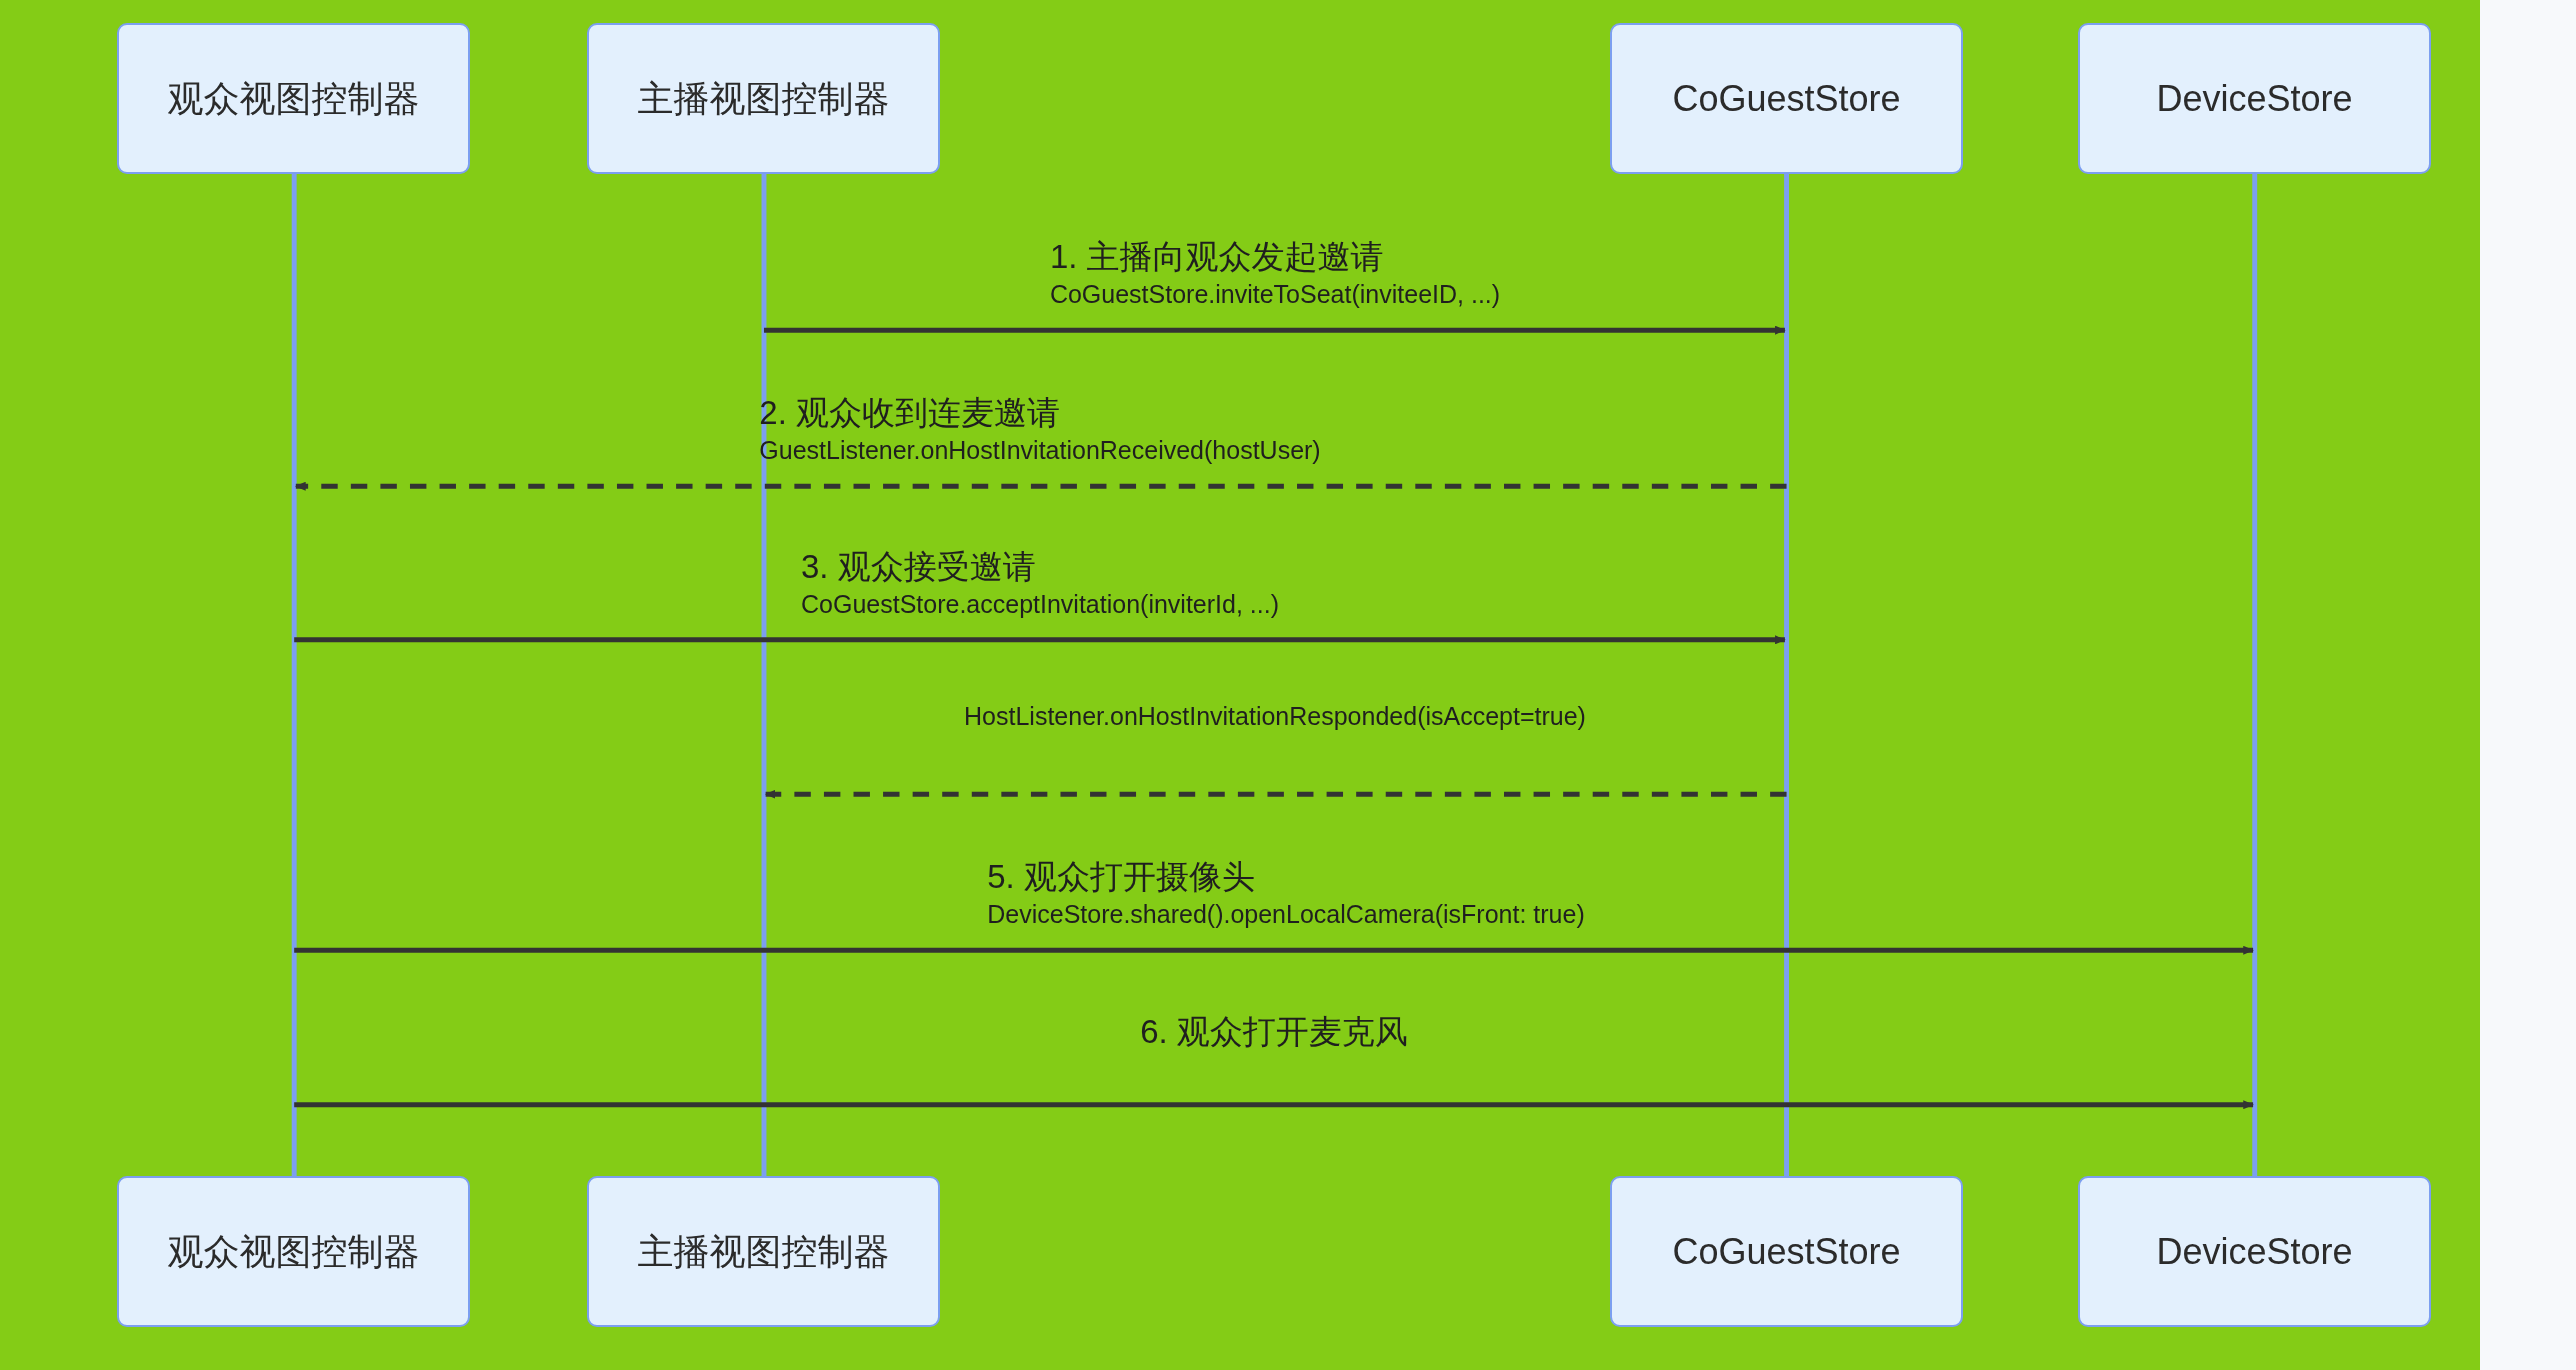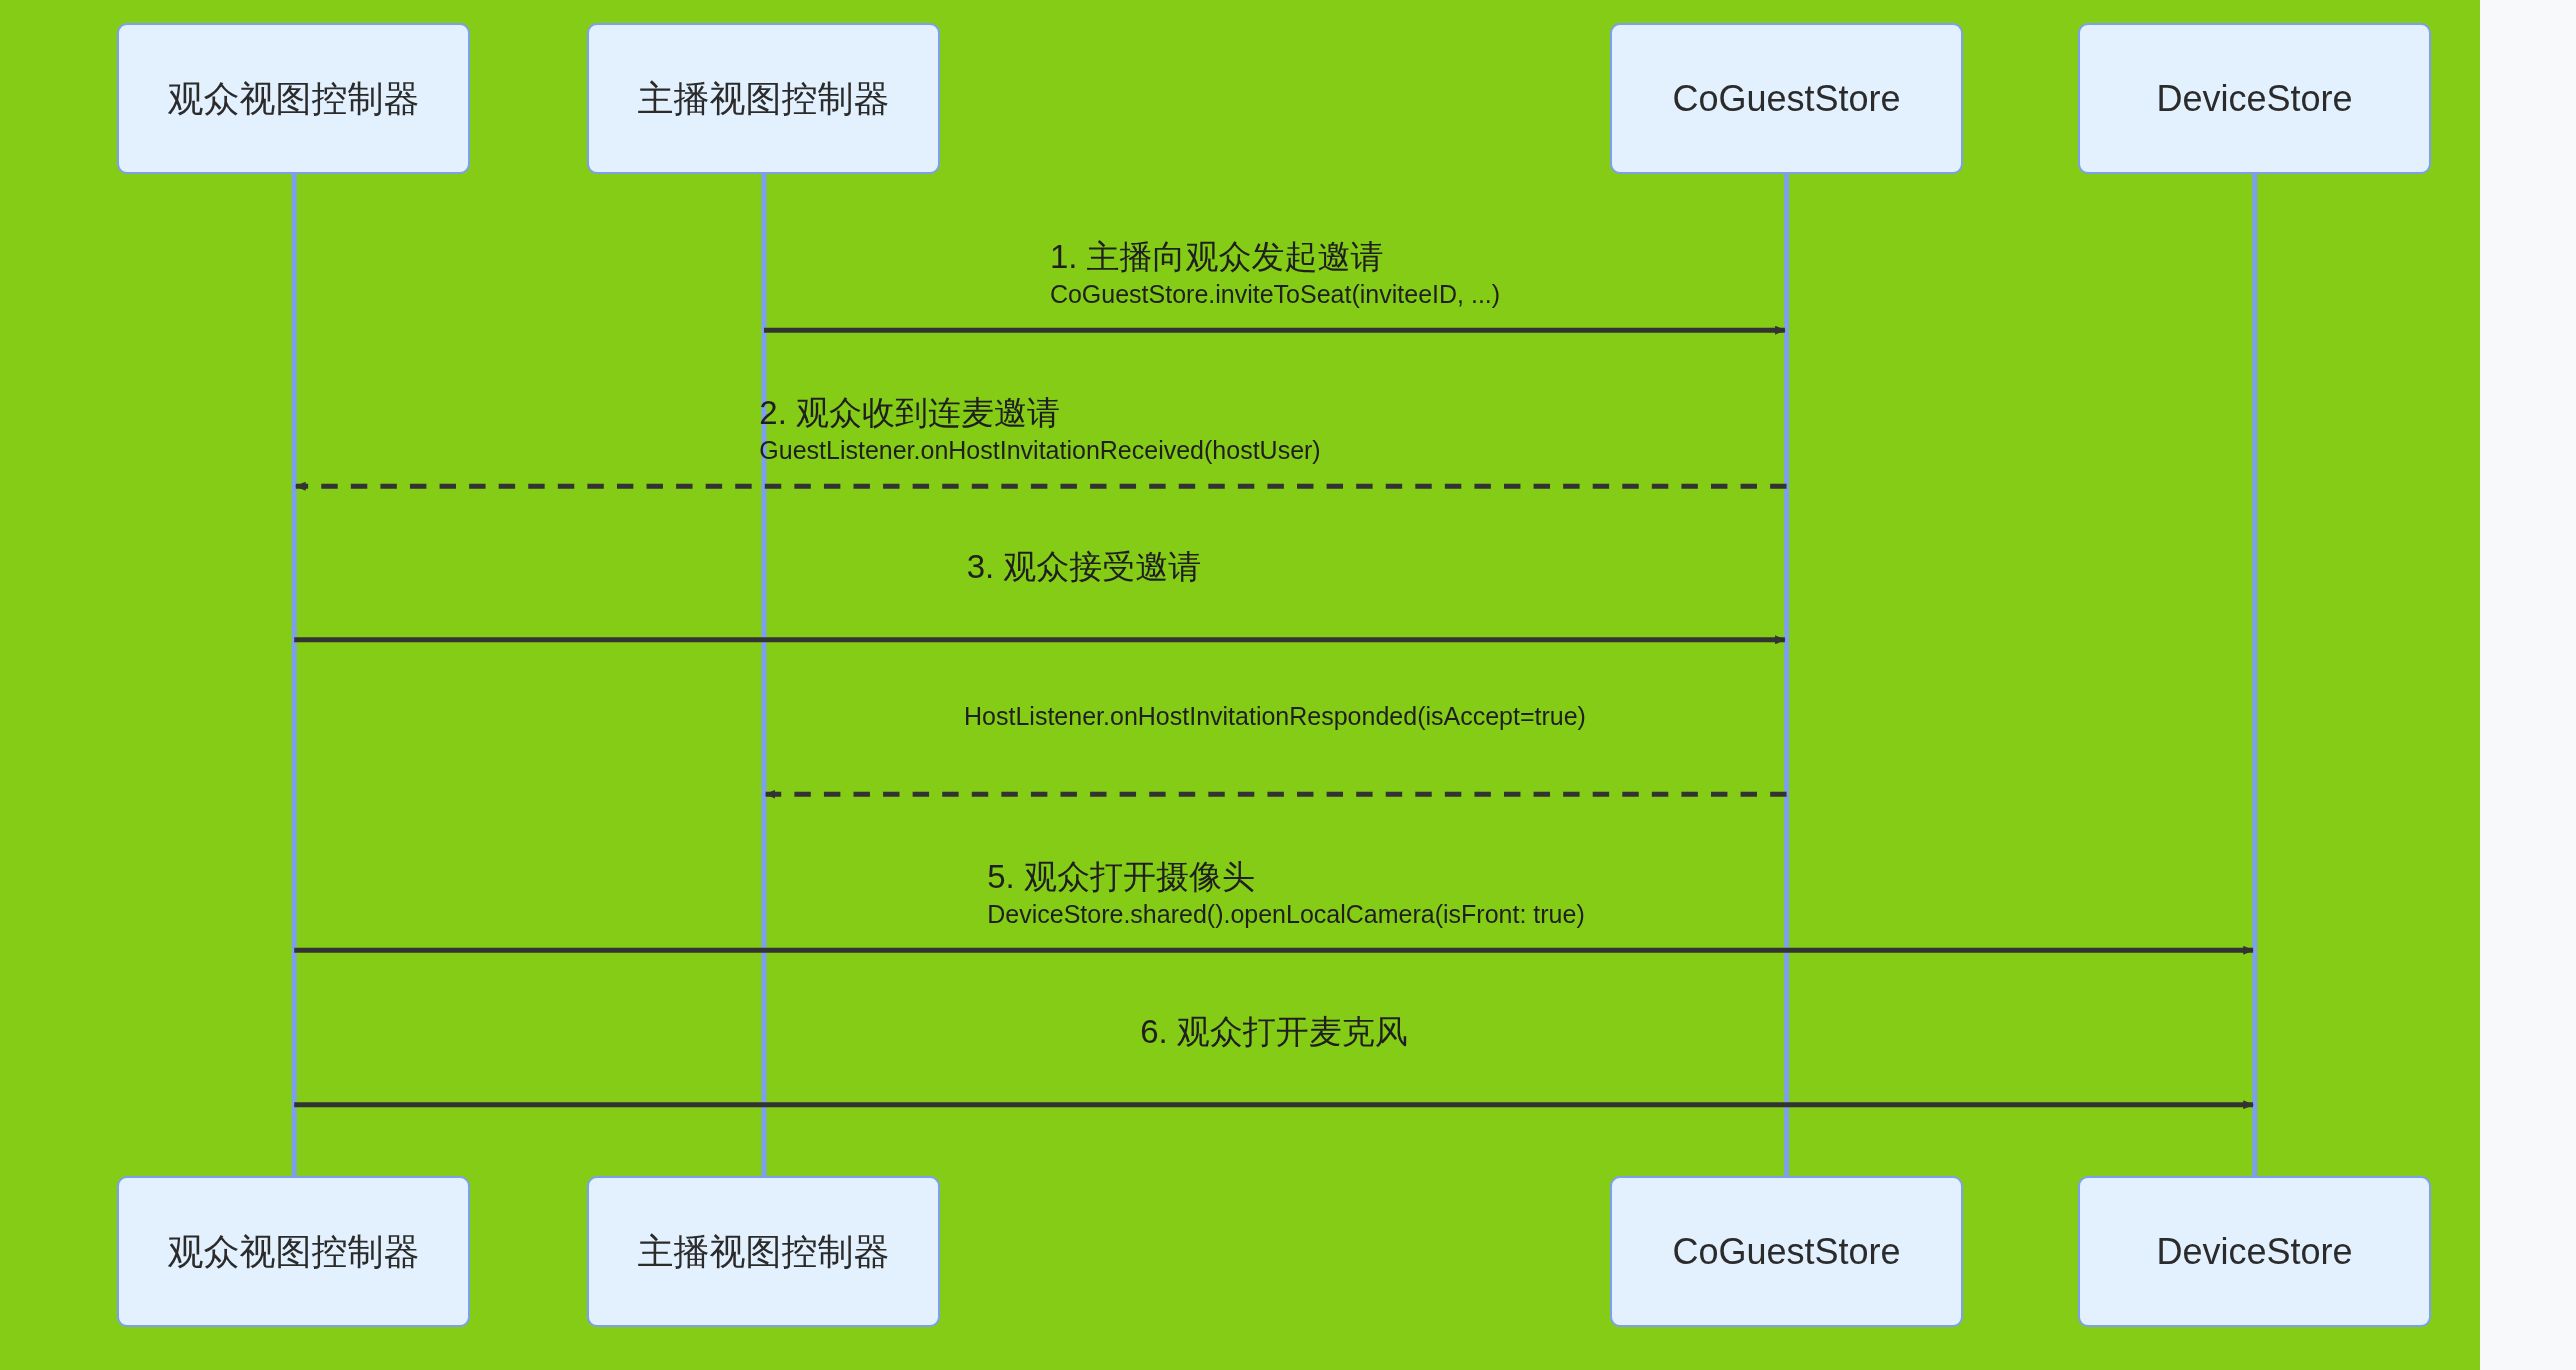--- a/index.html
+++ b/index.html
@@ -116,22 +116,23 @@
     </div>
   <div id="labels">
       <div class="msg-label" style="left: 1275px; top: 238px;">
         <span class="line1">1. 主播向观众发起邀请</span>
         <span class="line2">CoGuestStore.inviteToSeat(inviteeID, ...)</span>
       </div>
       <div class="msg-label" style="left: 1040px; top: 394px;">
         <span class="line1">2. 观众收到连麦邀请</span>
         <span class="line2">GuestListener.onHostInvitationReceived(hostUser)</span>
       </div>
-      <div class="msg-label" style="left: 1084px; top: 548px;">
+      <div class="msg-label" style="left: 1040px; top: 548px;">
         <span class="line1">3. 观众接受邀请</span>
+        <span class="line2">CoGuestStore.acceptInvitation(inviterId, ...)</span>
       </div>
       <div class="msg-label" style="left: 1275px; top: 702px;">
         <span class="line2">HostListener.onHostInvitationResponded(isAccept=true)</span>
       </div>
       <div class="msg-label" style="left: 1286px; top: 858px;">
         <span class="line1">5. 观众打开摄像头</span>
         <span class="line2">DeviceStore.shared().openLocalCamera(isFront: true)</span>
       </div>
       <div class="msg-label" style="left: 1274px; top: 1013px;">
         <span class="line1">6. 观众打开麦克风</span>

